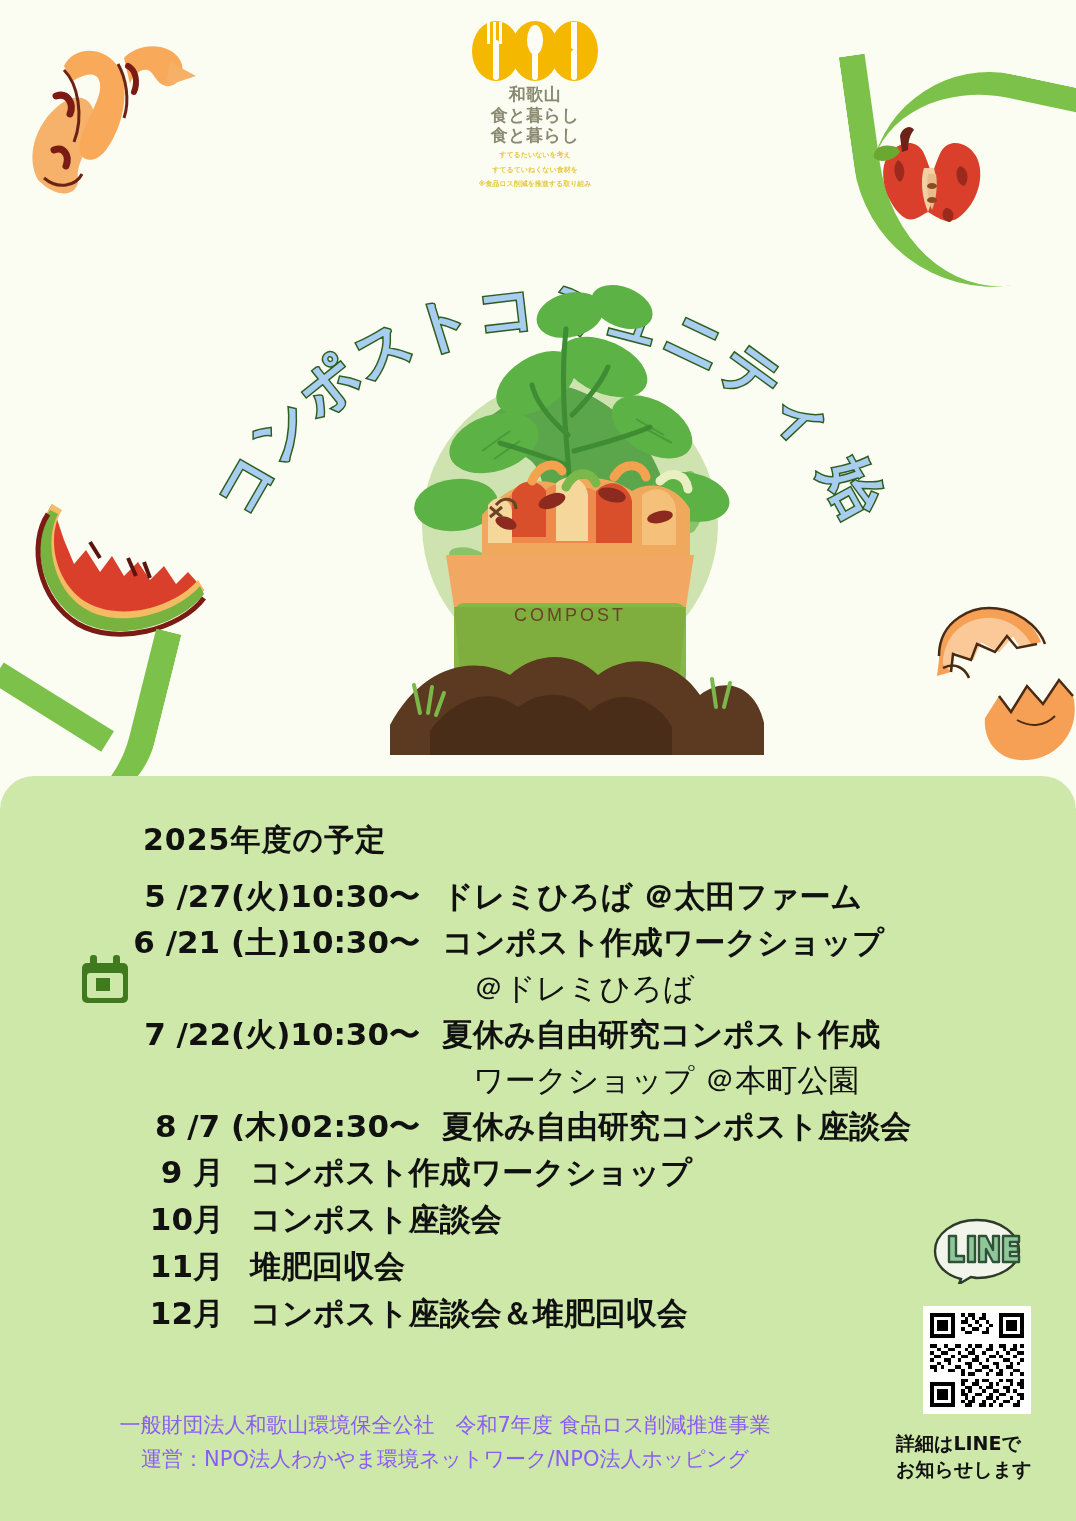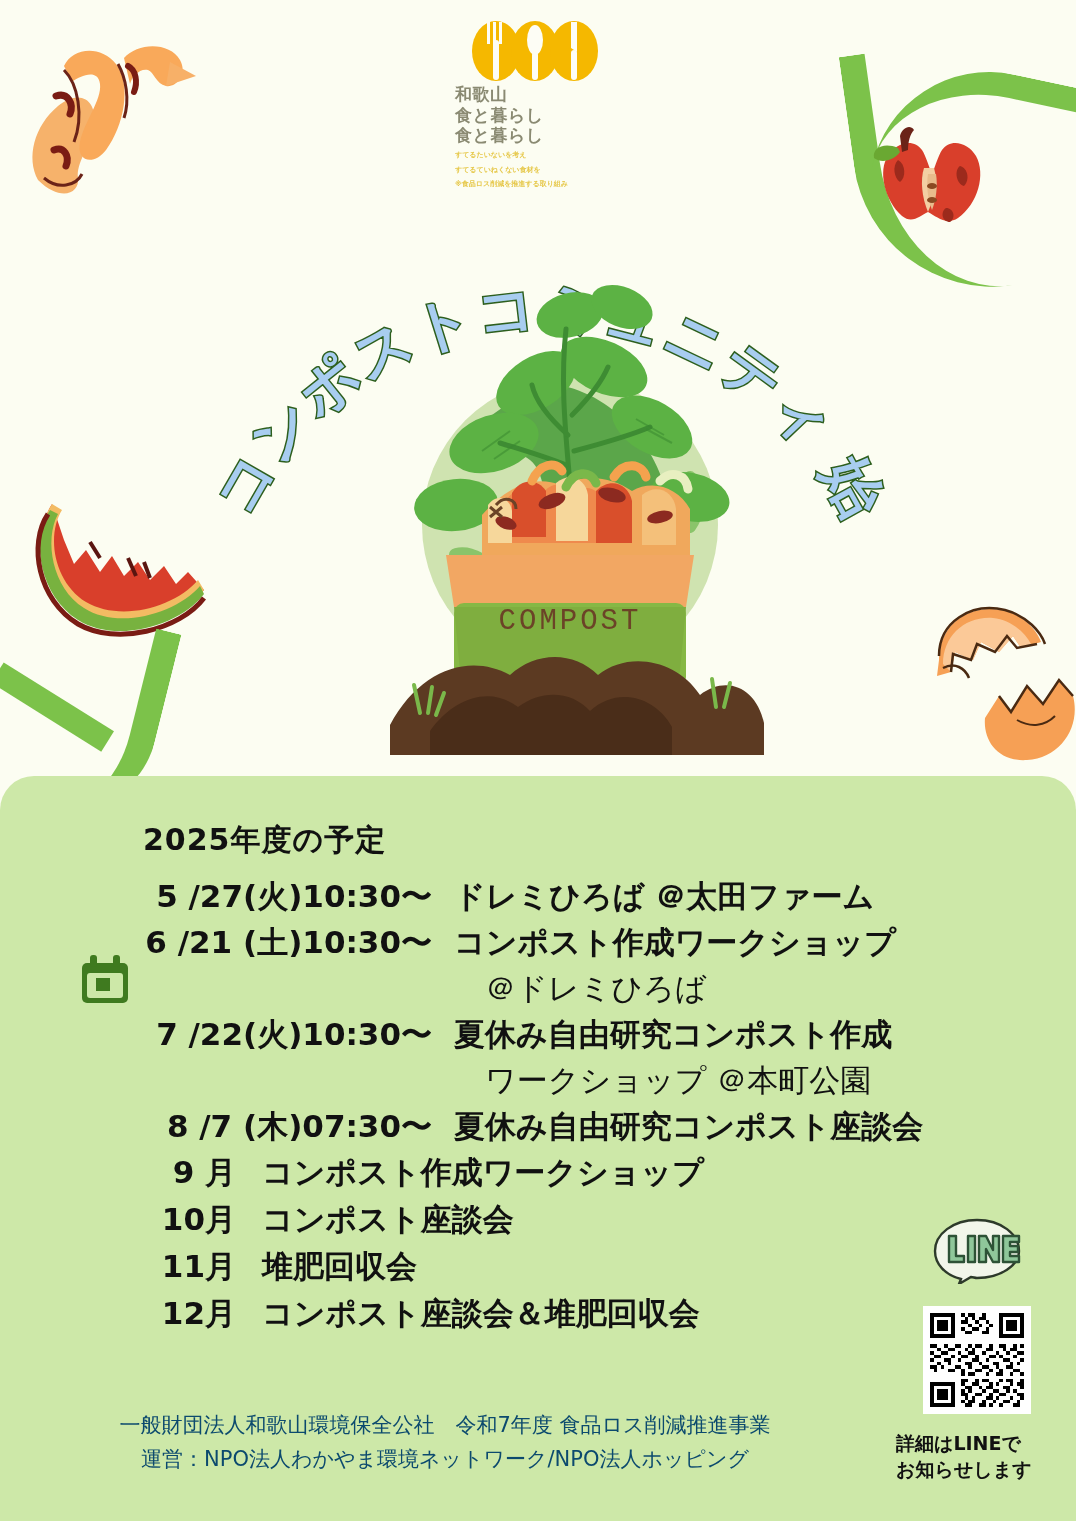--- a/index.html
+++ b/index.html
@@ -49,21 +49,21 @@
     transform: rotate(32deg);
   }
   
   .egg { left: 925px; top: 600px; width: 160px; height: 170px; }
   
   .leaves { left: -14px; top: 1215px; width: 150px; height: 190px; }
 
   
   #logo-block {
     position: absolute; left: 455px; top: 18px;
-    width: 160px; text-align: left;
+    width: 160px; text-align: center;
   }
   #logo-utensils { width: 130px; height: 66px; margin: 0 auto; display: block; }
   .logo-line {
     font-family: "DejaVu Sans", sans-serif;
     color: #8a8a72;
     font-weight: 700;
     line-height: 1.22;
     letter-spacing: .5px;
   }
   .logo-l1 { font-size: 17px; }
@@ -85,22 +85,22 @@
     stroke: #2d5f1e;
     stroke-width: 3px;
     paint-order: stroke fill;
   }
 
   
   #compost-art { position: absolute; left: 360px; top: 255px; width: 420px; height: 500px; }
   #compost-label {
     position: absolute; left: 360px; top: 605px; width: 420px;
     text-align: center;
-    font-family: Liberation Mono, monospace;
-    font-size: 29px;
+    font-family: Liberation Sans, sans-serif;
+    font-size: 18px;
     letter-spacing: 3px;
     color: #6b4327;
     font-weight: 400;
   }
 
   
   #panel {
     position: absolute; left: 0; top: 776px;
     width: 1076px; height: 745px;
     background: #cde8a8;
@@ -110,21 +110,21 @@
   #section-title {
     position: absolute; left: 143px; top: 820px;
     font-size: 30px; font-weight: 700; color: #111;
     font-family: "DejaVu Sans", sans-serif;
     letter-spacing: 1px;
   }
 
   #calendar-icon { position: absolute; left: 78px; top: 955px; width: 54px; height: 52px; }
 
   
-  #schedule { position: absolute; left: 12px; top: 873px; width: 988px; }
+  #schedule { position: absolute; left: 0; top: 873px; width: 988px; }
   .row {
     display: flex;
     align-items: baseline;
     font-family: "DejaVu Sans", sans-serif;
     font-weight: 700;
     color: #111;
     font-size: 31px;
     line-height: 46px;
     white-space: nowrap;
   }
@@ -144,21 +144,21 @@
     font-size: 31px; line-height: 47px; white-space: nowrap;
   }
   .mrow .m { width: 104px; text-align: right; }
   .mrow .mt { margin-left: 26px; }
 
   
   #credits {
     position: absolute; left: 0; top: 1408px; width: 890px;
     text-align: center;
     font-family: "DejaVu Sans", sans-serif;
-    color: #0c4a6e;
+    color: #8b5cf6;
   }
   #credits div { font-size: 21px; line-height: 34px; }
 
   
   #line-block { position: absolute; left: 888px; top: 1218px; width: 178px; }
   #line-logo { width: 92px; height: 66px; display: block; margin: 0 auto; }
   #qr { width: 108px; height: 108px; margin: 22px auto 0; display: block; background: #fff; padding: 4px; }
   #line-caption {
     margin-top: 16px; padding-left: 8px;
     font-family: "DejaVu Sans", sans-serif;
@@ -352,21 +352,21 @@
         <span class="date" style="width: 295px; margin-left: 125px;">6 /21 (土)10:30〜</span>
         <span class="title" style="margin-left: 22px;">コンポスト作成ワークショップ</span>
       </div>
       <div class="cont" style="padding-left: 473px;">＠ドレミひろば</div>
       <div class="row">
         <span class="date" style="width: 295px; margin-left: 125px;">7 /22(火)10:30〜</span>
         <span class="title" style="margin-left: 22px;">夏休み自由研究コンポスト作成</span>
       </div>
       <div class="cont" style="padding-left: 473px;">ワークショップ ＠本町公園</div>
       <div class="row">
-        <span class="date" style="width: 295px; margin-left: 125px;">8 /7  (木)07:30〜</span>
+        <span class="date" style="width: 295px; margin-left: 125px;">8 /7  (木)02:30〜</span>
         <span class="title" style="margin-left: 22px;">夏休み自由研究コンポスト座談会</span>
       </div>
       <div class="mrow">
         <span class="m" style="margin-left: 120px;">9 月</span>
         <span class="mt">コンポスト作成ワークショップ</span>
       </div>
       <div class="mrow">
         <span class="m" style="margin-left: 120px;">10月</span>
         <span class="mt">コンポスト座談会</span>
       </div>

